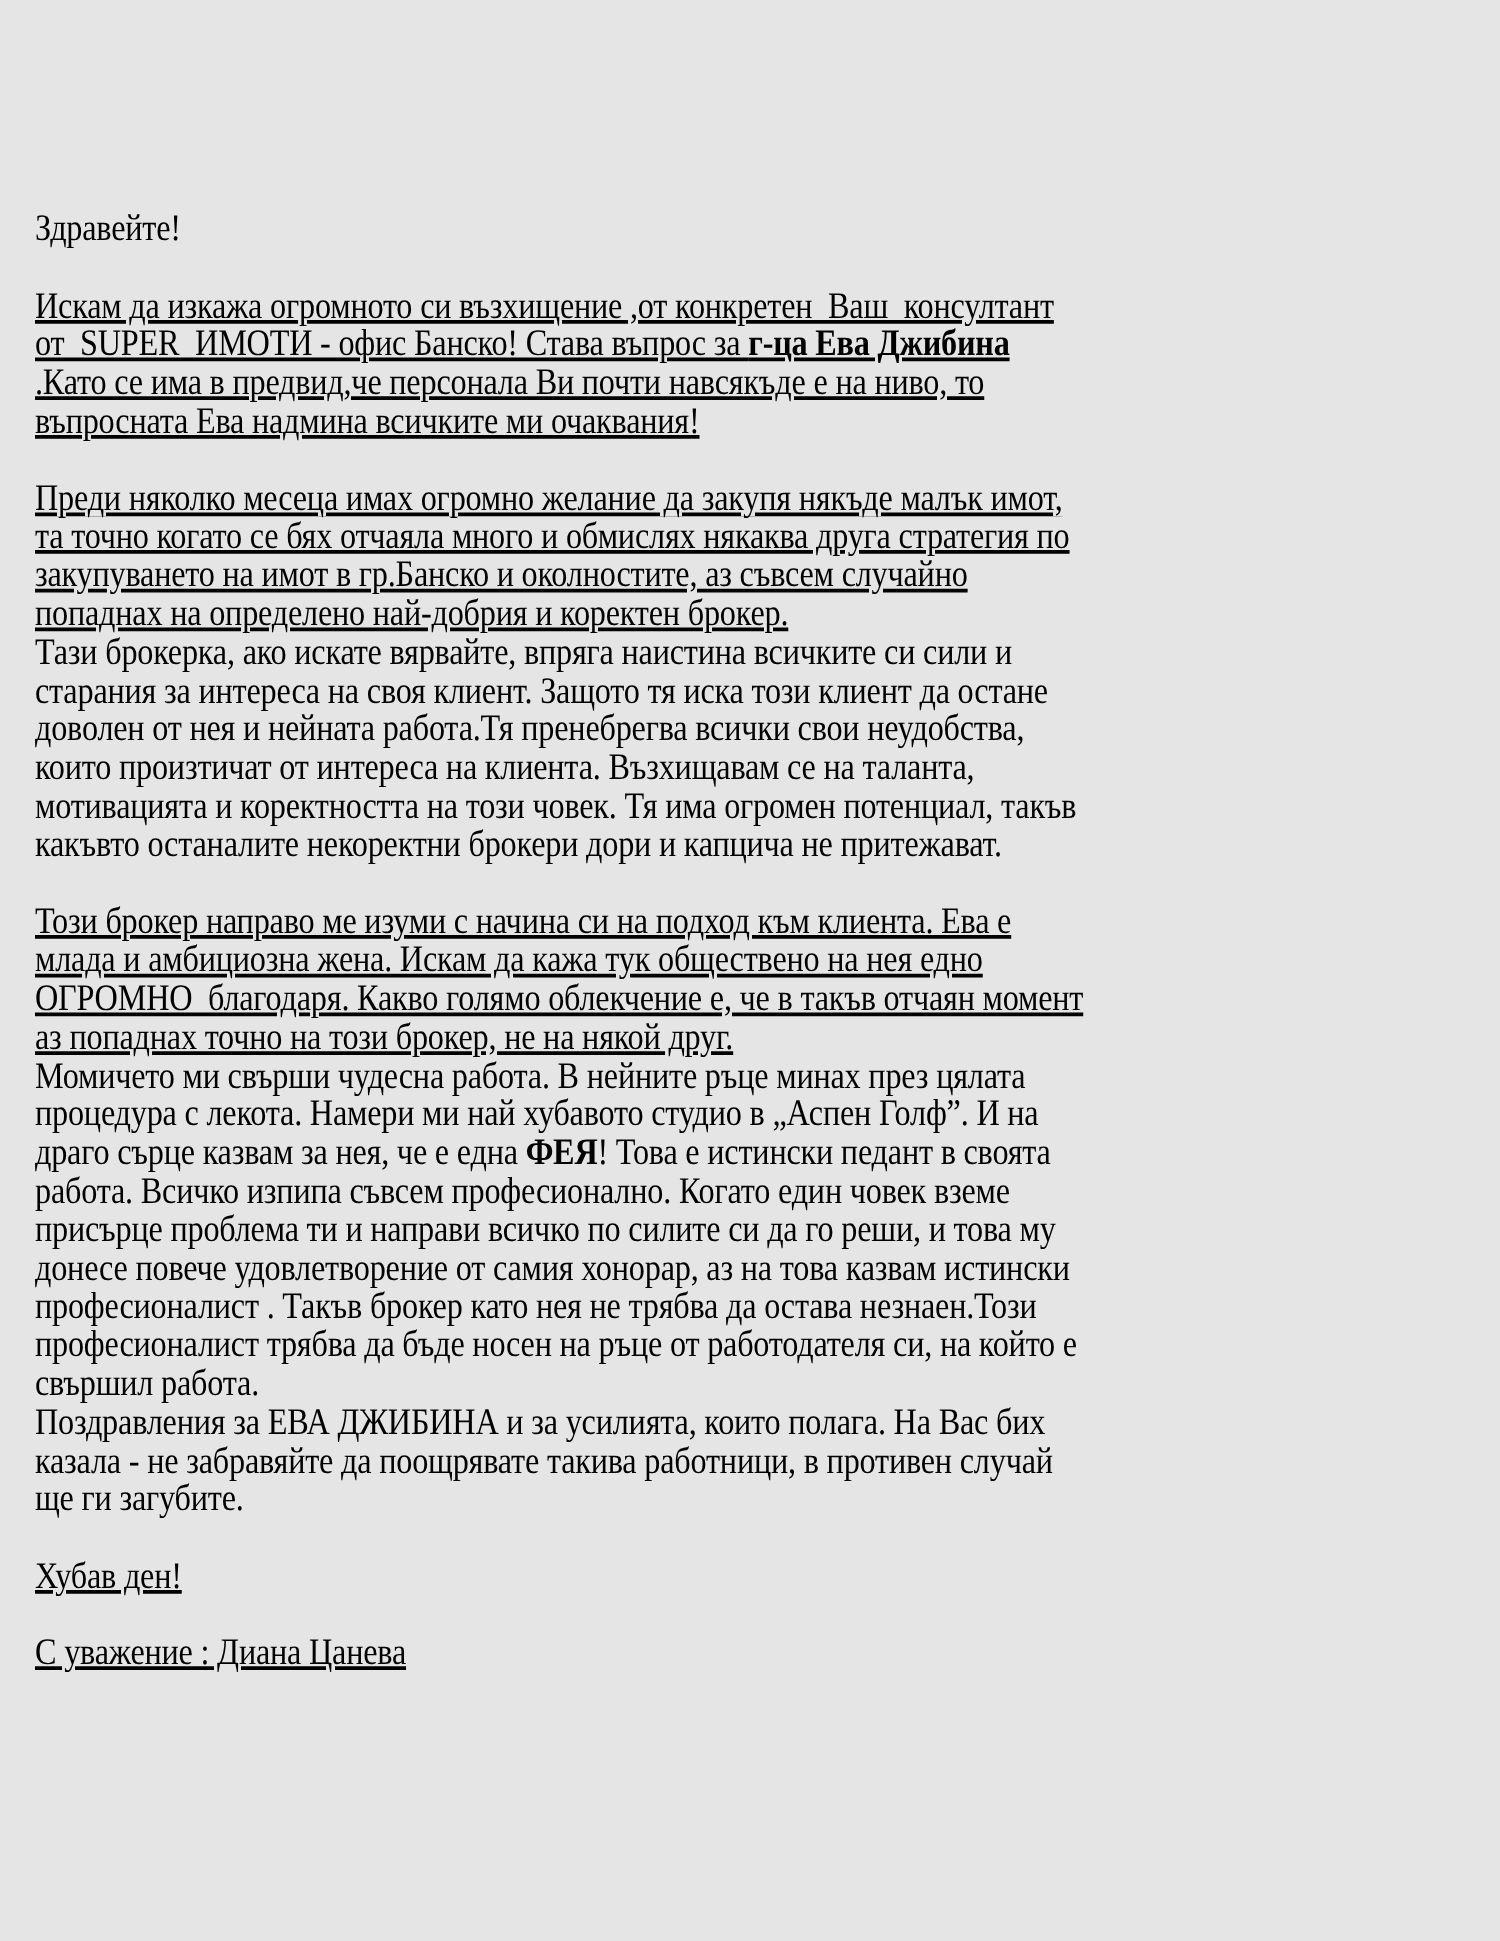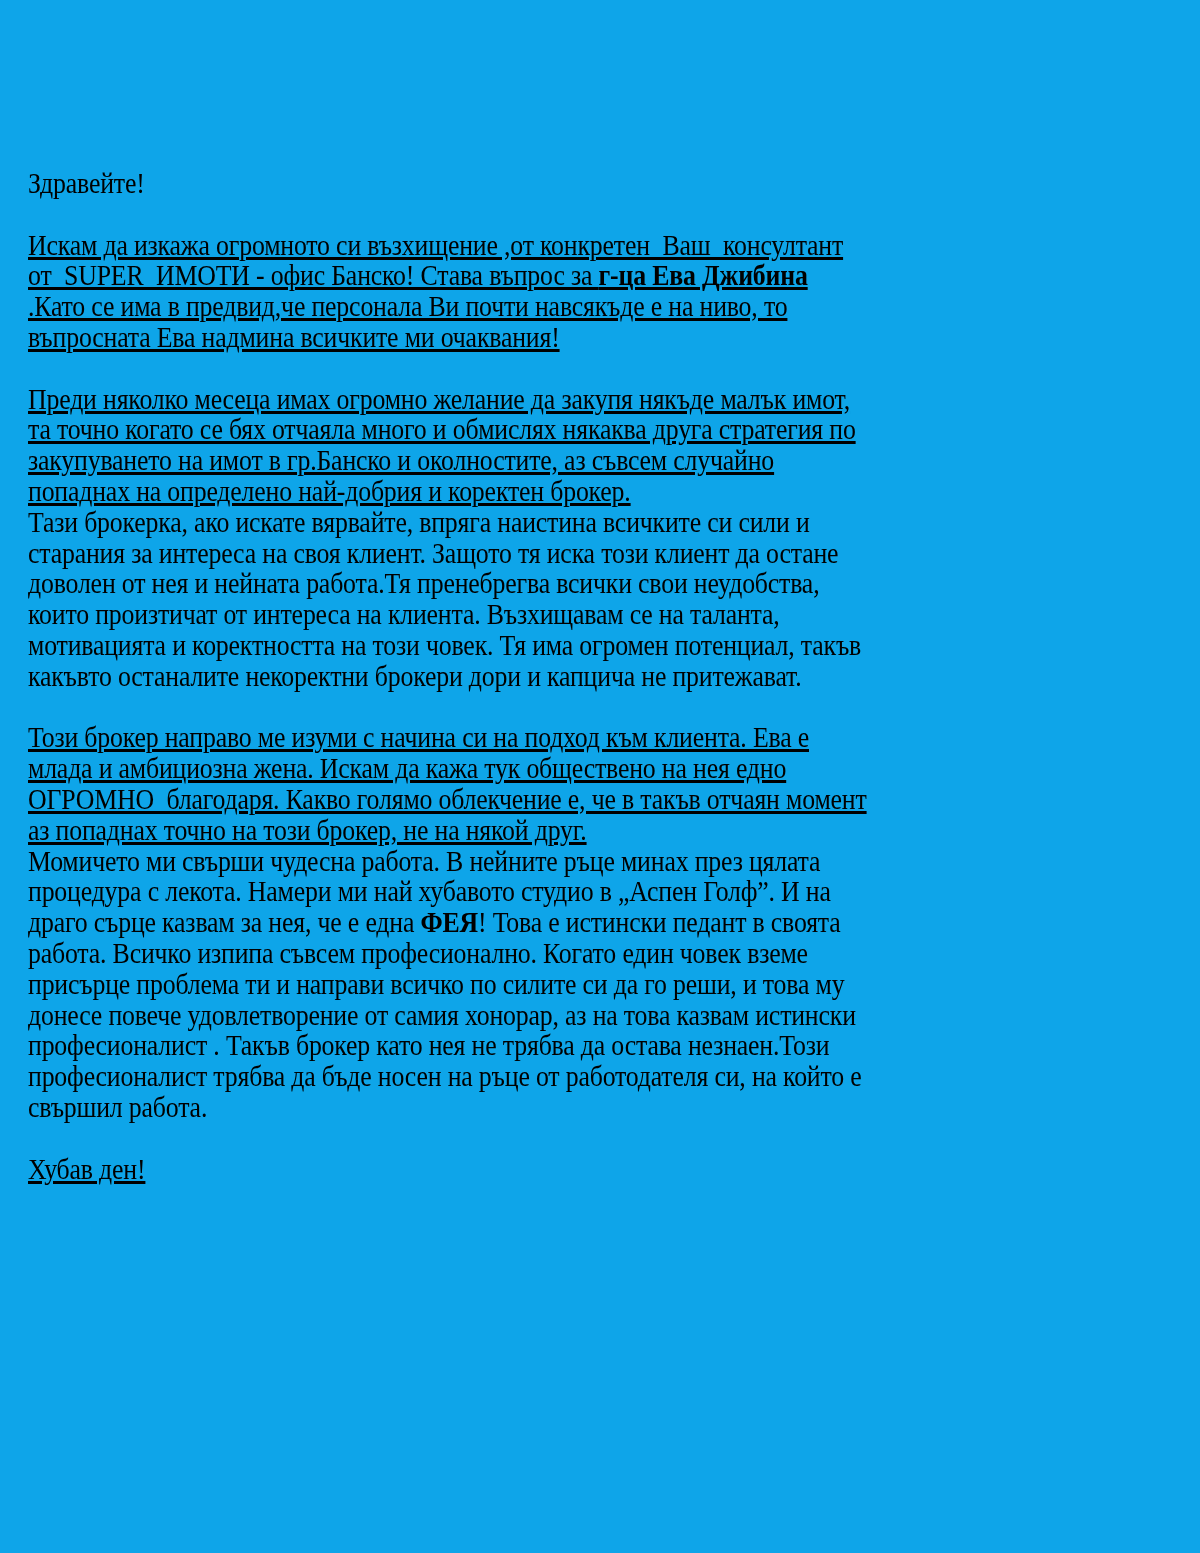--- a/index.html
+++ b/index.html
@@ -30,21 +30,21 @@
     height: 30.8px;
     transform: scaleX(0.86);
     transform-origin: 0 50%;
     letter-spacing: -0.2px;
   }
   .seg-bold { font-weight: bold; }
 </style>
 </head>
 <body>
 
-<div class="page" id="letter-page" style="background: #0ea5e9; color: rgb(0, 0, 0); padding-left: 28px;">
+<div class="page" id="letter-page" style="background: #e5e5e5; color: rgb(0, 0, 0); padding-left: 28px;">
     <section class="block">
       <div class="line"><span class="seg">Здравейте!</span></div>
     </section>
     <section class="block gap-before">
       <div class="line"><span class="seg">Искам да изкажа огромното си възхищение ,от конкретен  Ваш  консултант</span></div>
       <div class="line"><span class="seg">от  SUPER  ИМОТИ - офис Банско! Става въпрос за </span><span class="seg-bold">г-ца Ева Джибина</span></div>
       <div class="line"><span class="seg">.Като се има в предвид,че персонала Ви почти навсякъде е на ниво, то</span></div>
       <div class="line"><span class="seg">въпросната Ева надмина всичките ми очаквания!</span></div>
     </section>
     <section class="block gap-before">
@@ -71,16 +71,24 @@
       <div class="line"><span class="seg">Момичето ми свърши чудесна работа. В нейните ръце минах през цялата</span></div>
       <div class="line"><span class="seg">процедура с лекота. Намери ми най хубавото студио в „Аспен Голф”. И на</span></div>
       <div class="line"><span class="seg">драго сърце казвам за нея, че е една </span><span class="seg-bold">ФЕЯ</span><span class="seg">! Това е истински педант в своята</span></div>
       <div class="line"><span class="seg">работа. Всичко изпипа съвсем професионално. Когато един човек вземе</span></div>
       <div class="line"><span class="seg">присърце проблема ти и направи всичко по силите си да го реши, и това му</span></div>
       <div class="line"><span class="seg">донесе повече удовлетворение от самия хонорар, аз на това казвам истински</span></div>
       <div class="line"><span class="seg">професионалист . Такъв брокер като нея не трябва да остава незнаен.Този</span></div>
       <div class="line"><span class="seg">професионалист трябва да бъде носен на ръце от работодателя си, на който е</span></div>
       <div class="line"><span class="seg">свършил работа.</span></div>
     </section>
+    <section class="block">
+      <div class="line"><span class="seg">Поздравления за ЕВА ДЖИБИНА и за усилията, които полага. На Вас бих</span></div>
+      <div class="line"><span class="seg">казала - не забравяйте да поощрявате такива работници, в противен случай</span></div>
+      <div class="line"><span class="seg">ще ги загубите.</span></div>
+    </section>
     <section class="block gap-before">
       <div class="line"><span class="seg">Хубав ден!</span></div>
+    </section>
+    <section class="block gap-before">
+      <div class="line"><span class="seg">С уважение : Диана Цанева</span></div>
     </section>
   </div>
 
 </body></html>

